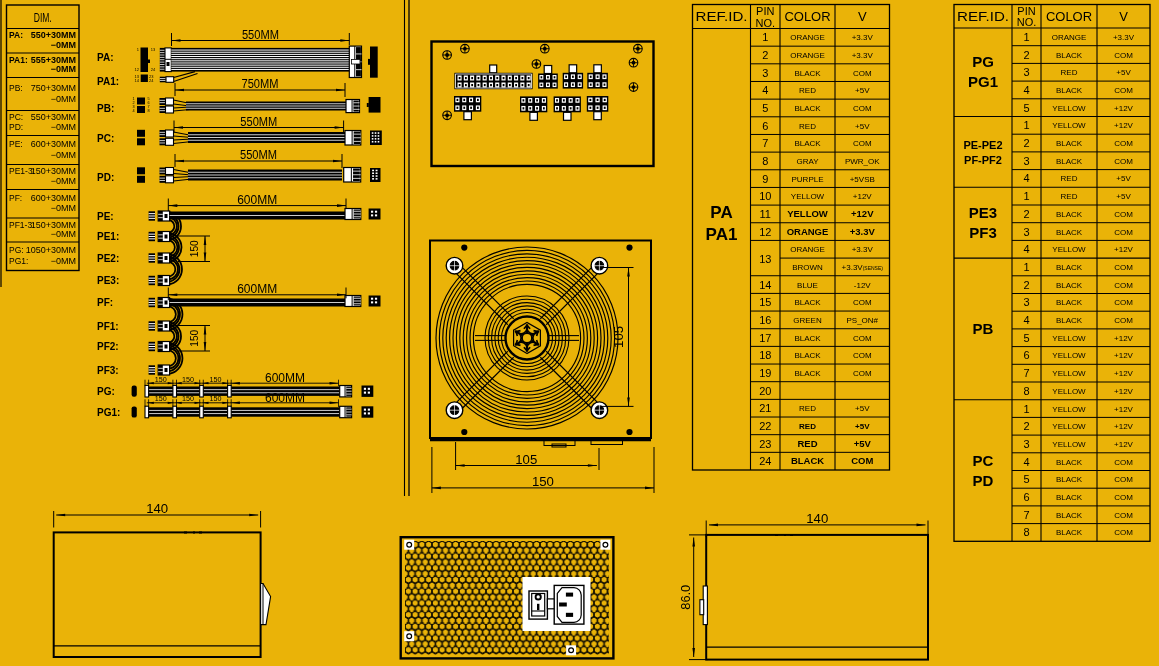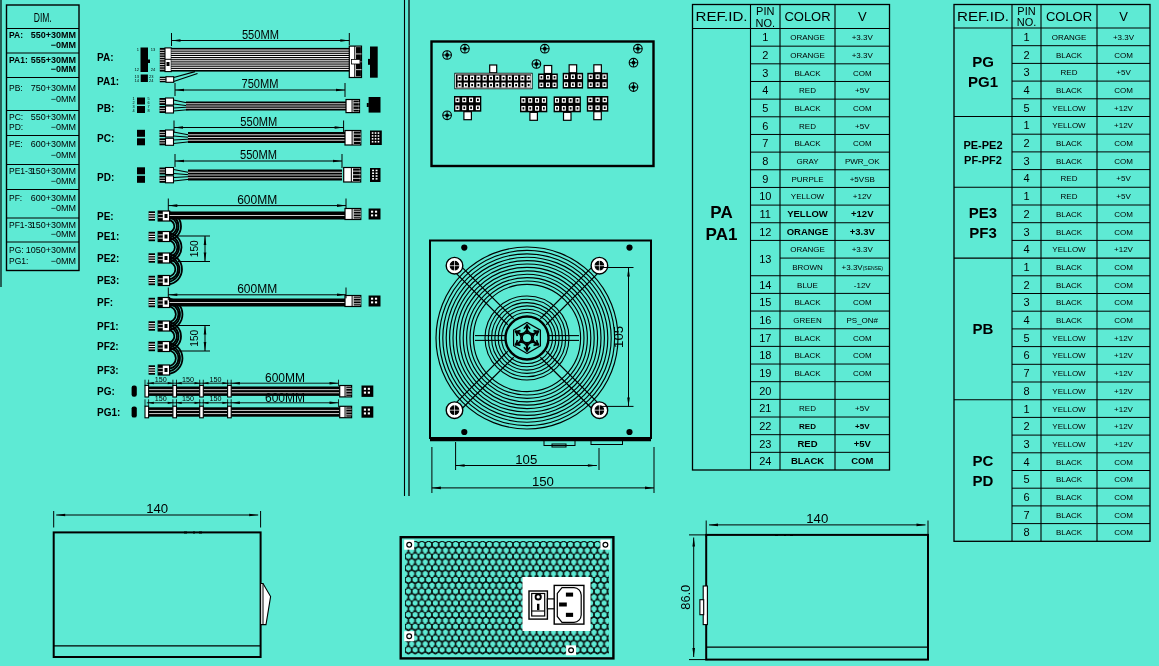--- a/index.html
+++ b/index.html
@@ -1,15 +1,15 @@
 <!DOCTYPE html>
 <html><head><meta charset="utf-8">
 <style>
 html,body{margin:0;padding:0;background:#fff;}
-#page{position:relative;width:1159px;height:666px;background:#5eead4;overflow:hidden;}
+#page{position:relative;width:1159px;height:666px;background:#eab308;overflow:hidden;}
 text{fill:#000;}
 </style></head>
 <body>
 <div id="page">
 <svg width="1159" height="666" viewBox="0 0 1159 666" xmlns="http://www.w3.org/2000/svg">
 <rect x="6.5" y="5" width="72.5" height="265.5" fill="none" stroke="#000" stroke-width="1.4"></rect>
 <line x1="6.5" y1="28.5" x2="79" y2="28.5" stroke="#000" stroke-width="1.2"></line>
 <line x1="6.5" y1="53.0" x2="79" y2="53.0" stroke="#000" stroke-width="1.2"></line>
 <line x1="6.5" y1="77.5" x2="79" y2="77.5" stroke="#000" stroke-width="1.2"></line>
 <line x1="6.5" y1="110.5" x2="79" y2="110.5" stroke="#000" stroke-width="1.2"></line>

